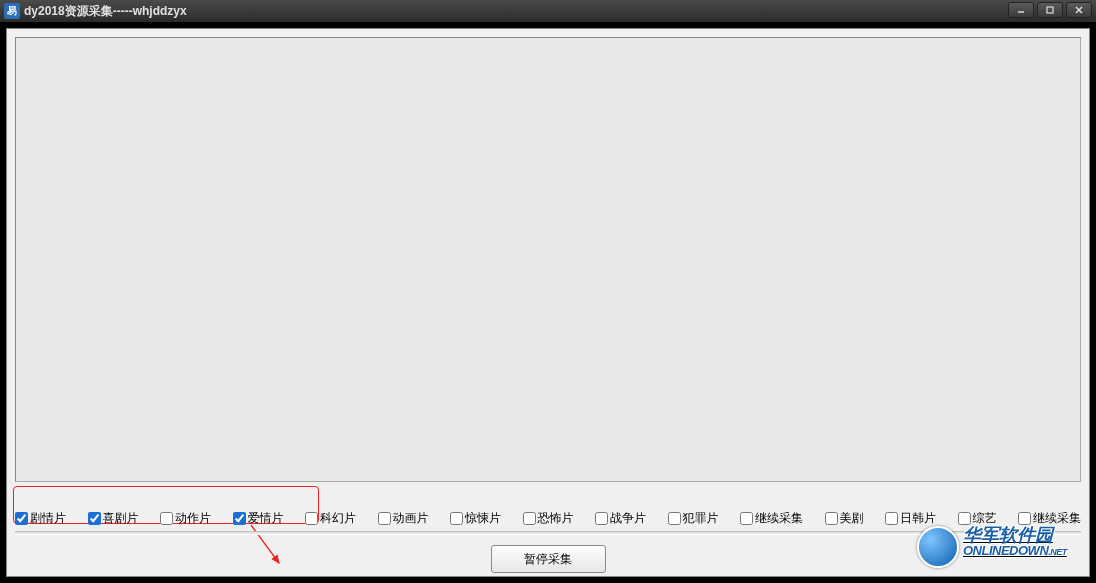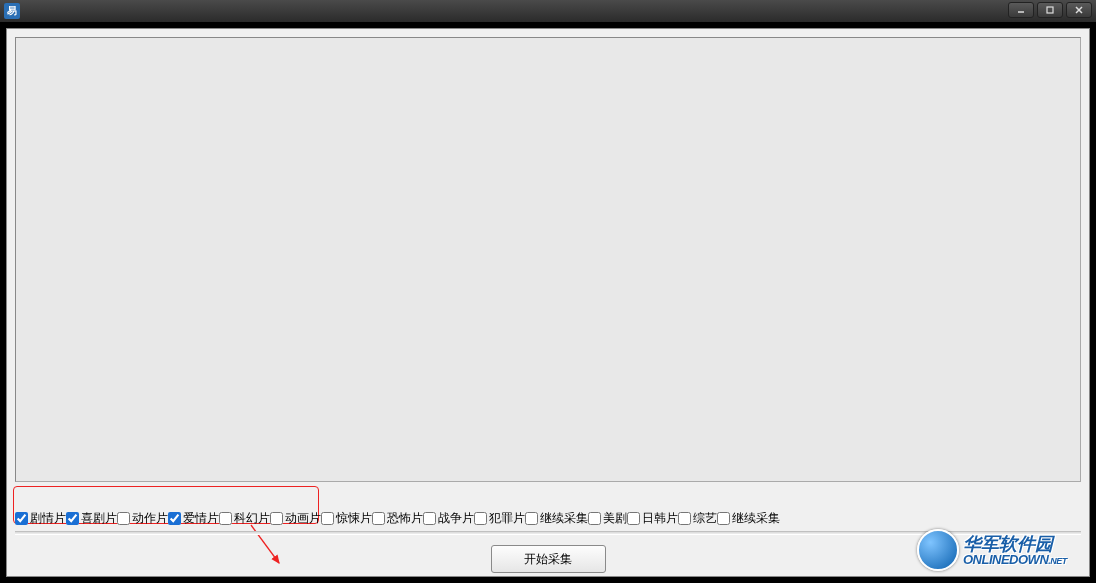--- a/index.html
+++ b/index.html
@@ -97,21 +97,21 @@
     .textarea::-webkit-scrollbar-track { background: #f0f0f0; border-left:1px solid #ccc;}
     .textarea::-webkit-scrollbar-thumb { background: #ccc; border:1px solid #aaa;}
     .checkbox-row {
       position: absolute;
       top: 478px;
       left: 8px;
       right: 8px;
       height: 22px;
       display: flex;
       align-items: center;
-      justify-content: flex-start;
+      justify-content: space-between;
       white-space: nowrap;
     }
     .checkbox-item {
       display: inline-flex;
       align-items: center;
       gap: 2px;
       font-size: 12px;
       color: #000;
     }
     .checkbox-item input[type="checkbox"] {
@@ -166,24 +166,24 @@
       left: 240px;
       pointer-events: none;
     }
     .watermark {
       position: absolute;
       right: 2px;
       bottom: 2px;
       width: 170px;
       height: 48px;
       display: flex;
-      align-items: center;
       gap: 4px;
       background: rgba(255,255,255,0.0);
       z-index: 50;
+      text-decoration: underline;
     }
     .watermark-globe {
       width: 42px;
       height: 42px;
       border-radius: 50%;
       background: radial-gradient(circle at 30% 30%, #7fc4ff, #0a5fad);
       border: 2px solid #fff;
       box-shadow: 0 0 3px rgba(0,0,0,0.5);
       display:flex;align-items:center;justify-content:center;
       color:#fff;font-weight:bold;font-size:9px;
@@ -207,20 +207,21 @@
     }
     .watermark-text .en .net { font-size: 9px; color:#1a5fa8;}
   </style>
 </head>
 <body>
 
 <div class="window">
 
   <div class="titlebar">
     <span class="titlebar-icon">易</span>
+    <span class="titlebar-text">dy2018资源采集-----whjddzyx</span>
     <div class="titlebar-controls">
       <div class="titlebar-btn">
         <svg viewBox="0 0 10 10">
             <line x1="2" y1="7" x2="8" y2="7" stroke="#ddd" stroke-width="1.5"></line>
           </svg>
       </div>
       <div class="titlebar-btn">
         <svg viewBox="0 0 10 10">
             <rect x="2" y="2" width="6" height="6" fill="none" stroke="#ddd" stroke-width="1.2"></rect>
           </svg>
@@ -308,21 +309,21 @@
           </label>
           <label class="checkbox-item">
             <input type="checkbox" style="">
             <span>继续采集</span>
           </label>
         </div>
 
       <div class="separator"></div>
 
       <div class="button-row">
-        <button class="action-btn">开始采集</button>
+        <button class="action-btn">暂停采集</button>
       </div>
 
       <div class="watermark">
         <div class="watermark-globe"></div>
         <div class="watermark-text">
           <div class="cn">华军软件园</div>
           <div class="en"><span>ONLINEDOWN</span><span class="net">.NET</span></div>
         </div>
       </div>
 

